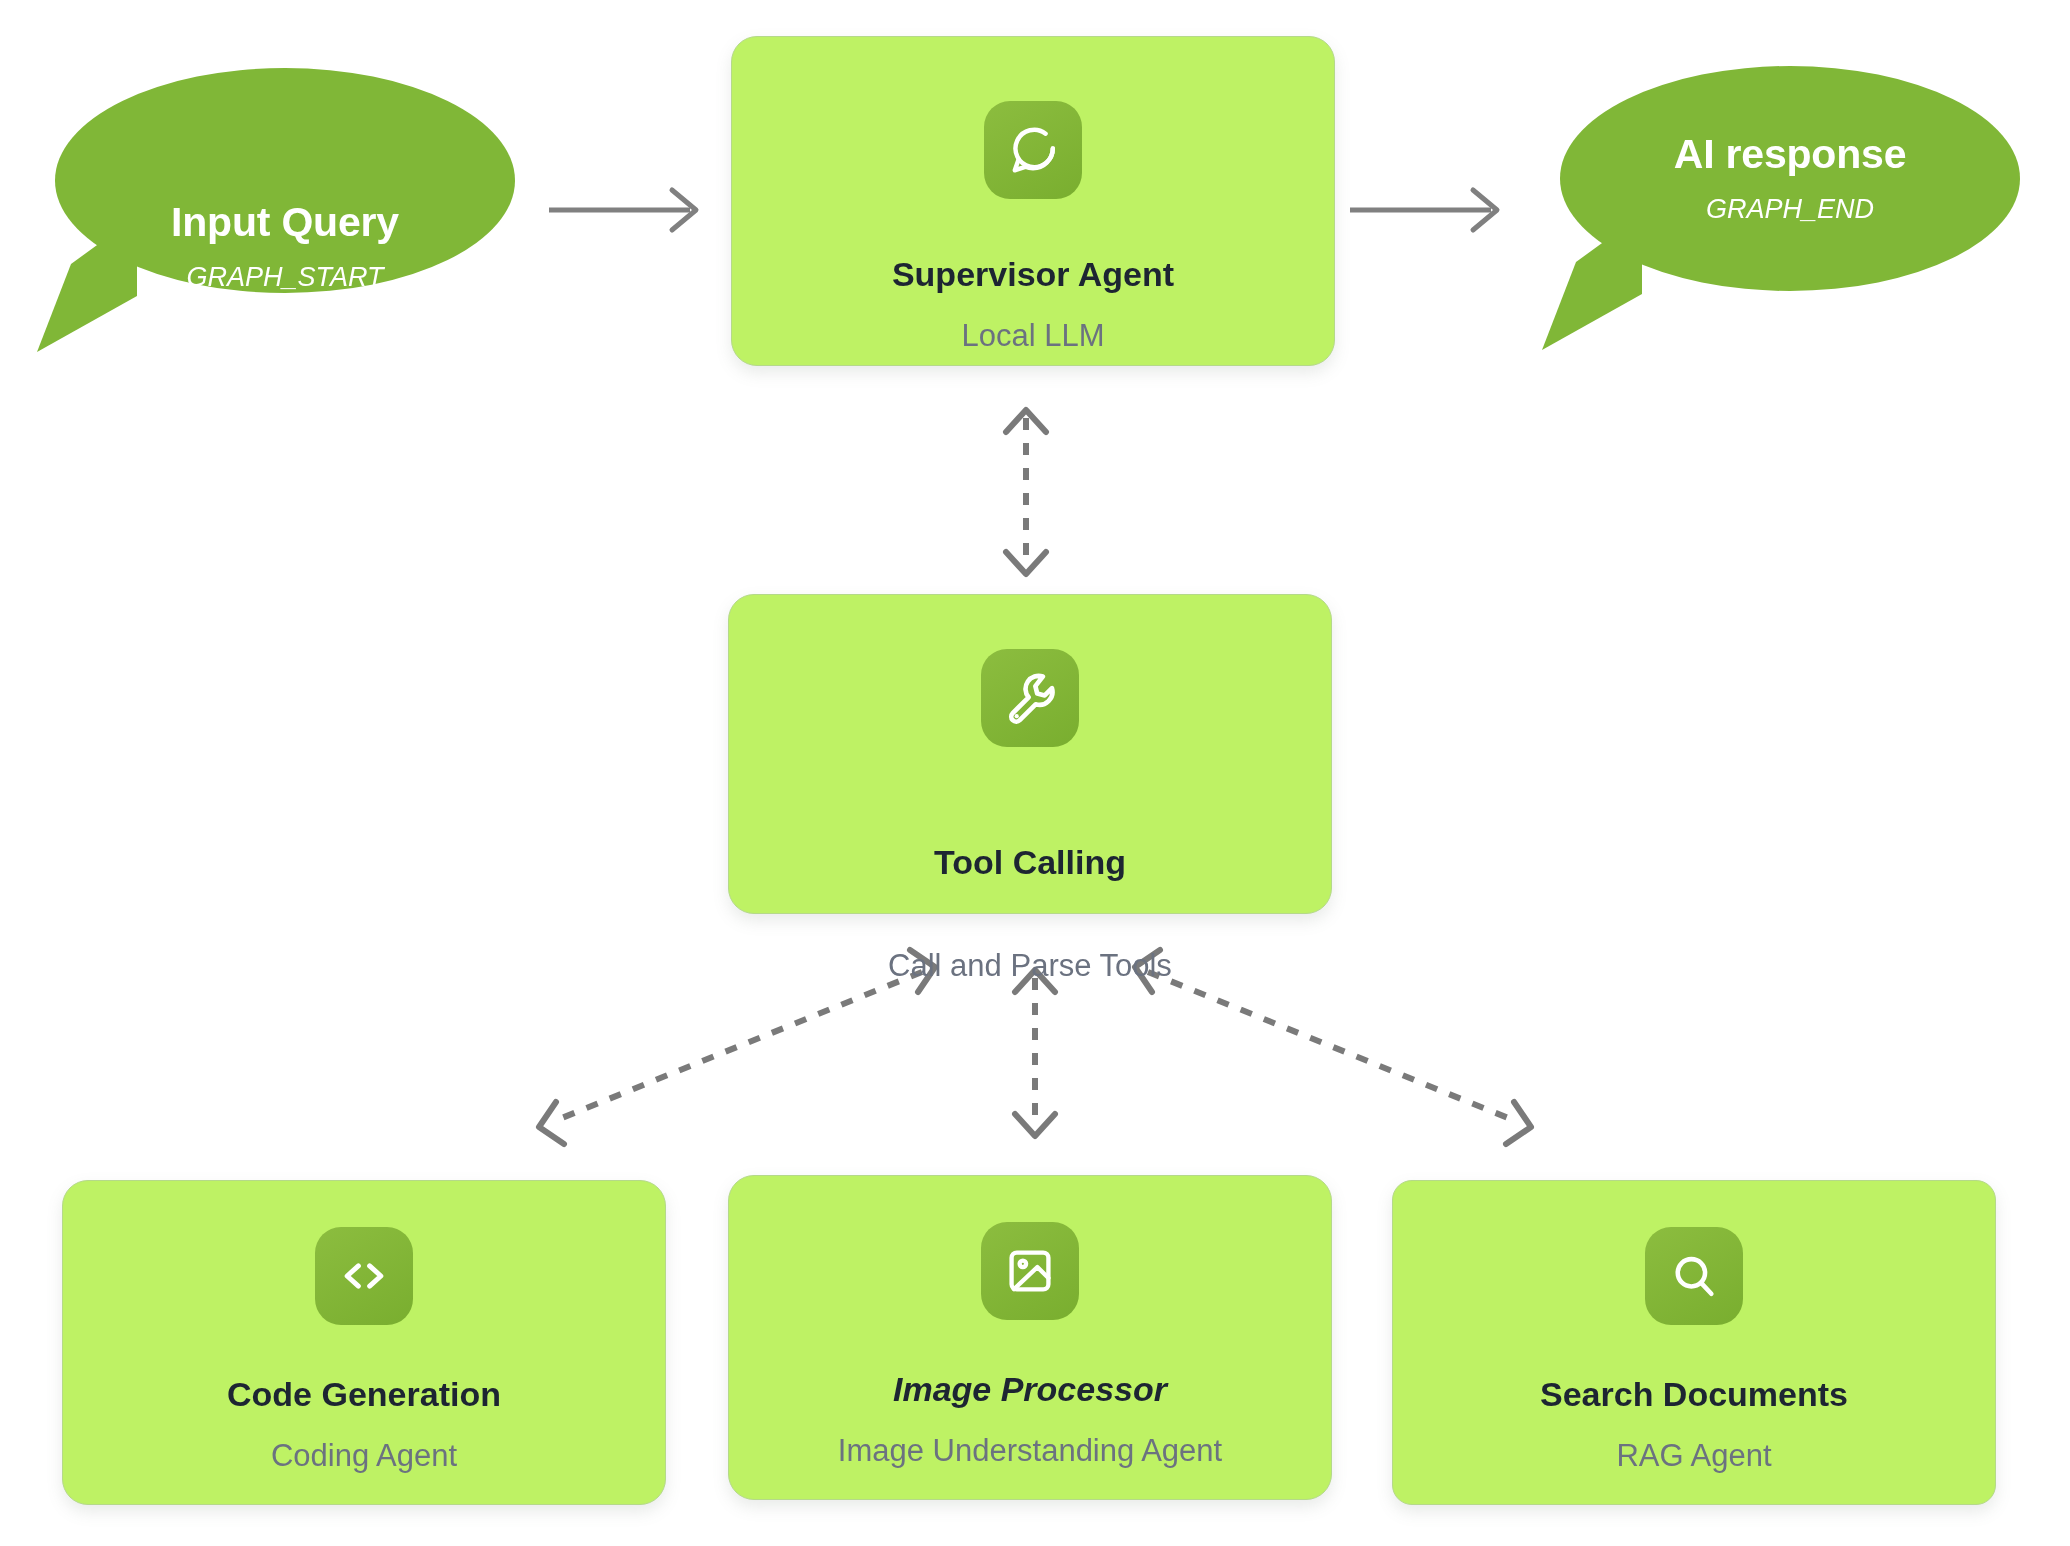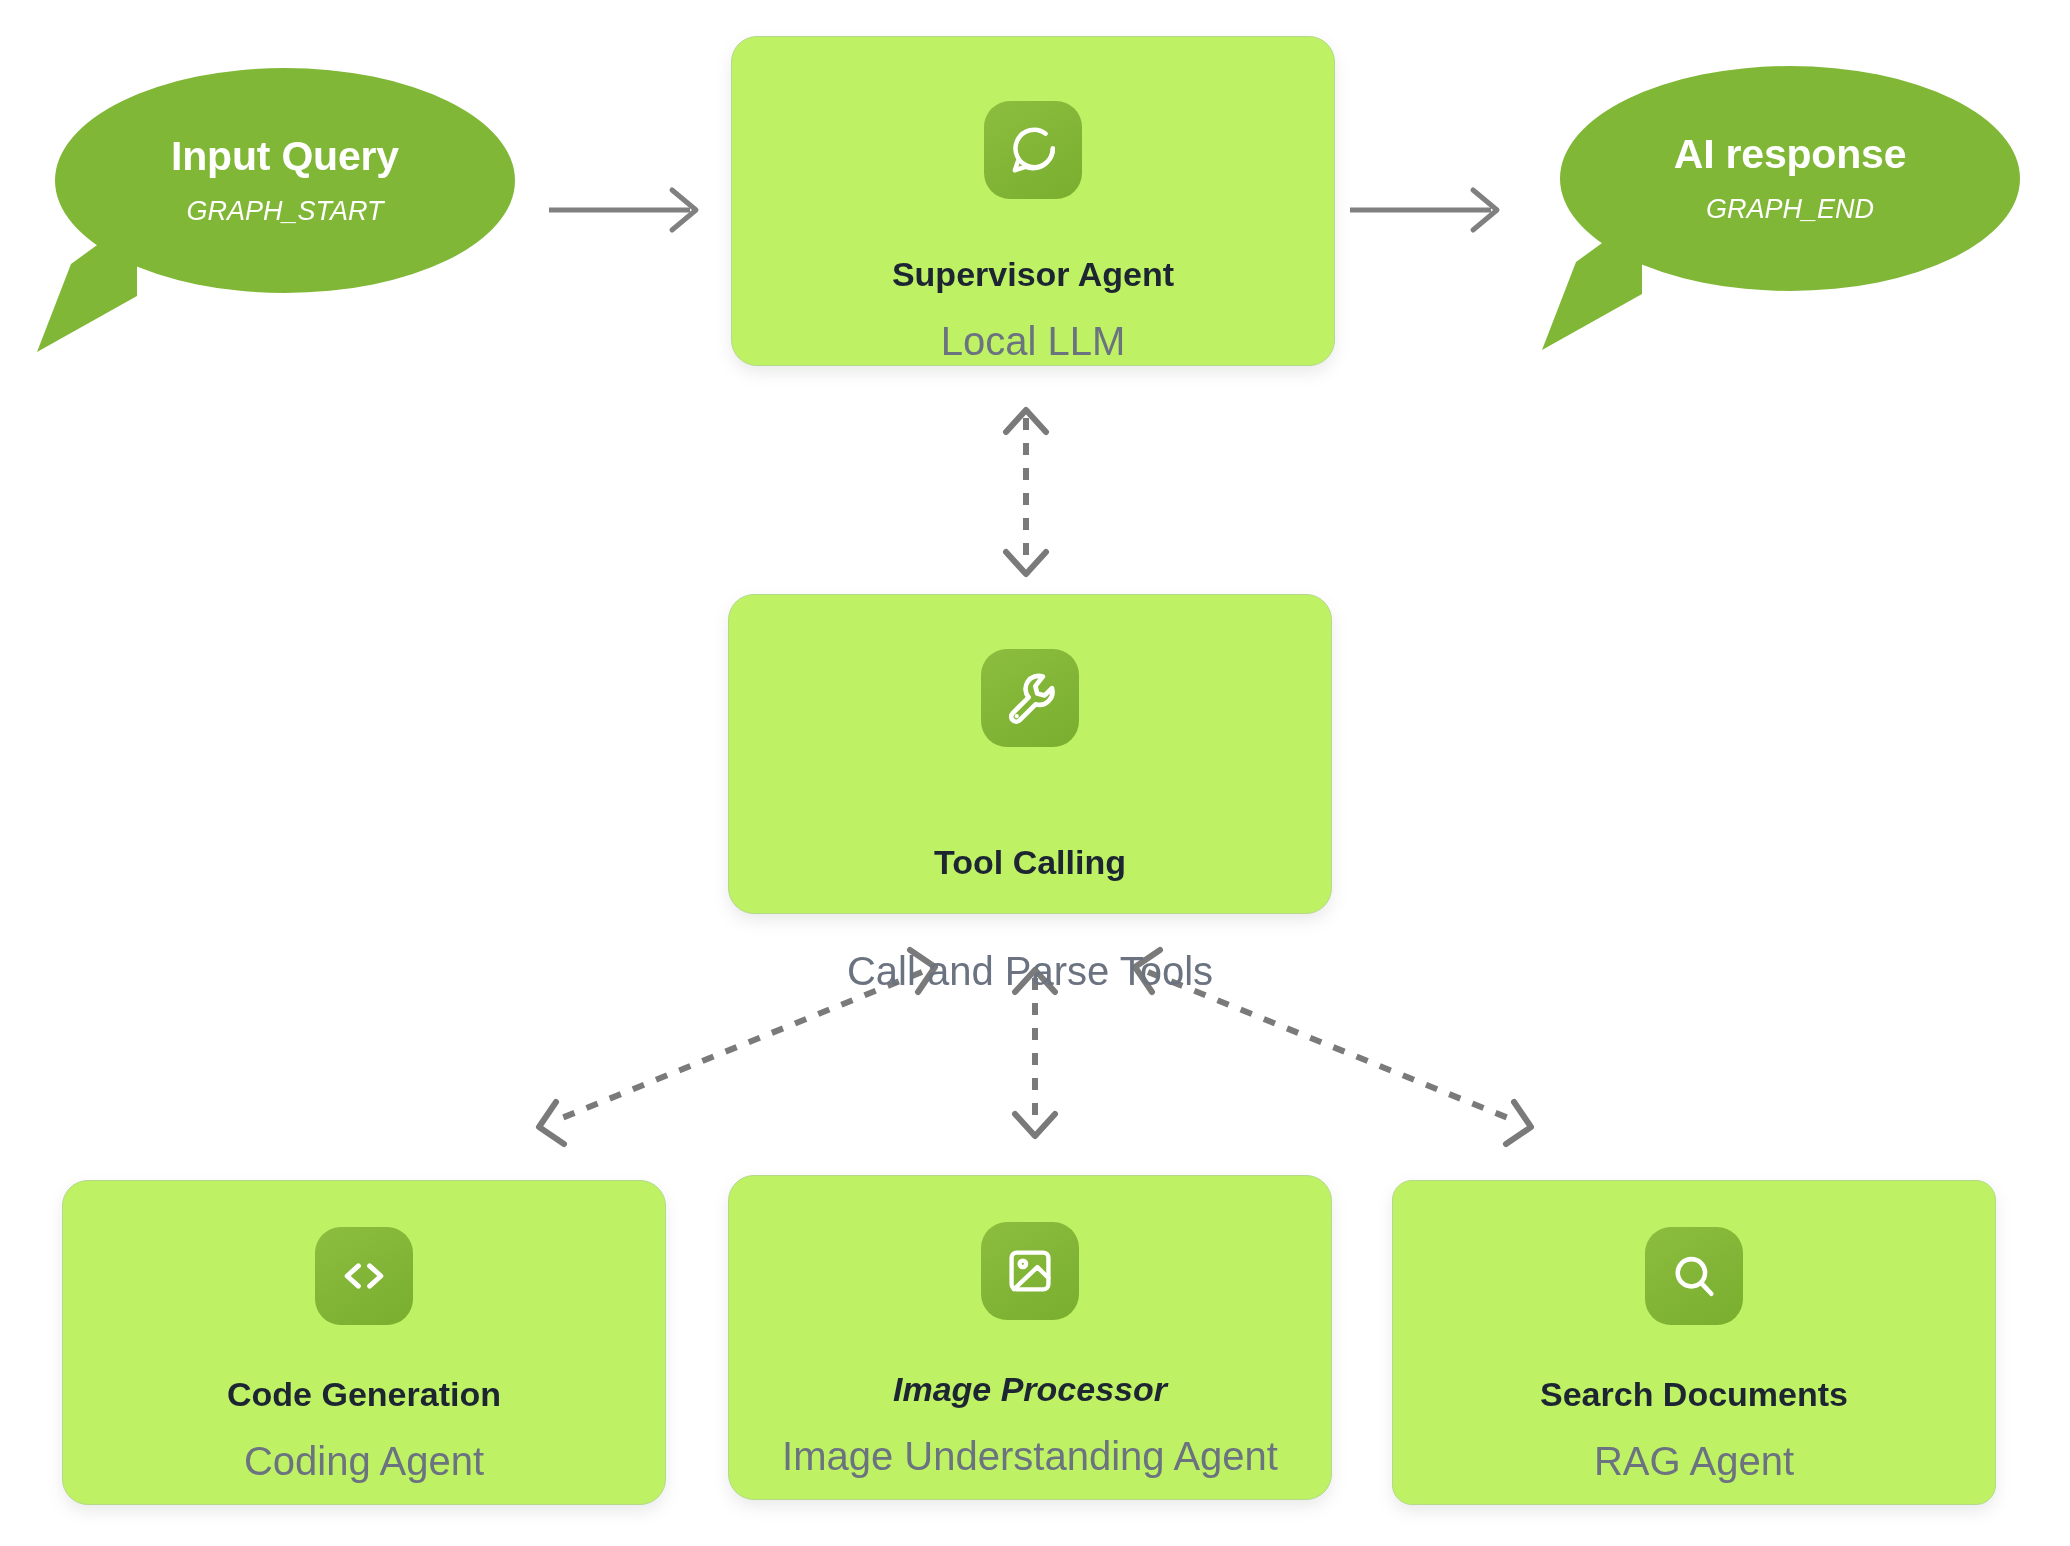--- a/index.html
+++ b/index.html
@@ -87,21 +87,21 @@
   .icon-tile svg { display: block; }
   .card-title {
     font-weight: bold;
     font-size: 34px;
     color: #1d2532;
     text-align: center;
     line-height: 1.15;
     white-space: nowrap;
   }
   .card-sub {
-    font-size: 40px;
+    font-size: 31px;
     color: #6b7280;
     text-align: center;
     line-height: 1.15;
     white-space: nowrap;
   }
 </style>
 </head>
 <body>
 
 <div id="stage">
@@ -136,21 +136,21 @@
       <polyline points="1015,1114 1035,1136 1055,1114" fill="none" stroke="#7a7a7a" stroke-width="6" stroke-linecap="round" stroke-linejoin="round"></polyline>
     </g>
 
     <g>
       <line x1="1148" y1="972" x2="1518" y2="1122" stroke="#7a7a7a" stroke-width="6" stroke-dasharray="12 13"></line>
       <polyline points="1160,950 1135,967 1152,992" fill="none" stroke="#7a7a7a" stroke-width="6" stroke-linecap="round" stroke-linejoin="round"></polyline>
       <polyline points="1514,1102 1531,1127 1506,1144" fill="none" stroke="#7a7a7a" stroke-width="6" stroke-linecap="round" stroke-linejoin="round"></polyline>
     </g>
   </svg>
 
-  <div class="bubble" style="left:55px; top:68px; width:460px; height:225px;">
+  <div class="bubble" style="left:55px; top:68px; width:460px; height:225px;justify-content:flex-end;">
     <div class="bubble-body"></div>
     <svg style="position:absolute; left:-18px; top:148px; width:130px; height:136px;">
       <path d="M 100 0 L 100 80 L 0 136 L 34 48 Z" fill="#80b737"></path>
     </svg>
     <div class="bubble-text">
       <div class="b-title">Input Query</div>
       <div class="b-sub">GRAPH_START</div>
     </div>
   </div>
 

